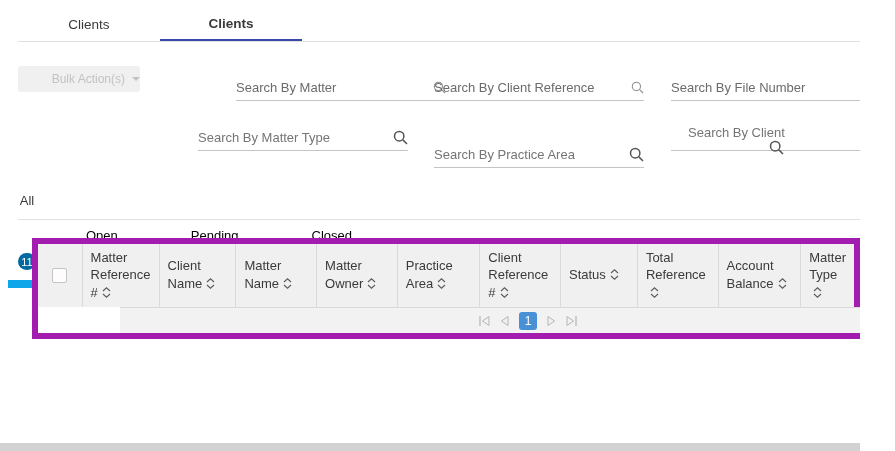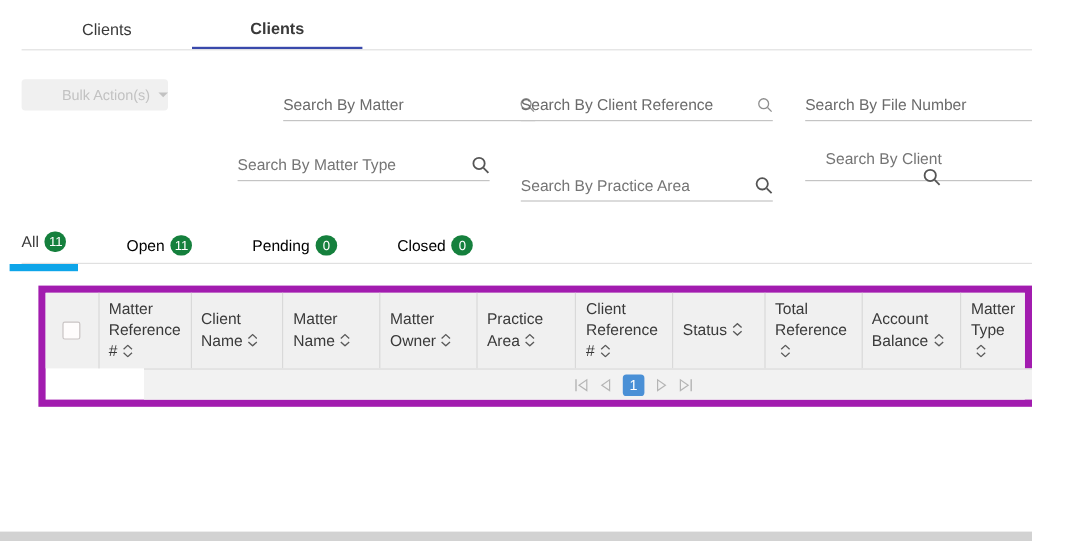--- a/index.html
+++ b/index.html
@@ -28,24 +28,24 @@
   .search-field input::placeholder { color:#6b6b6b; opacity:1; }
   .row2 input::placeholder { color:#757575; }
   .mag { flex:none; cursor:pointer; display:flex; align-items:center; }
   .f1 { left:198px; top:75px;margin-left:38px; } .f2 { left:434px; top:75px; } .f3 { left:671px; top:75px; }
   .f4 { left:198px; top:125px; } .f5 { left:434px; top:142px; } .f6 { left:671px; top:125px;flex-direction:column; }
 
   
   .filters { position:absolute; top:187px; left:8px; display:flex; gap:30px; }
   .filter { display:flex; align-items:center; gap:5px; padding:6px 10px 10px 10px; cursor:pointer; }
   .filter .flabel { font-size:13px; color:#000000; }
-  .filter.active { border-bottom:6px solid #0ea5e9; }
+  .filter.active { border-bottom:8px solid #0ea5e9;flex-direction:column; }
   .filter.active .flabel { color:#3a3a3a; }
-  .badge { background:#15803d; color:#ffffff; font-size:11px; min-width:18px; height:17px;
-           border-radius:9px; padding:0 1px; display:flex; align-items:center; justify-content:center; }
+  .badge { background:#0369a1; color:#ffffff; font-size:11px; min-width:18px; height:17px;
+           border-radius:9px; padding:0 1px; display:flex; align-items:center; justify-content:center;margin-top:40px; }
   .filters-divider { position:absolute; top:219px; left:18px; right:0; height:1px; background:#e0e0e0; }
 
   
   .table { position:absolute; top:238px; left:32px; right:0; border:6px solid #a21caf; }
   .thead { display:flex; background:#f0f0f0; height:63px; }
   .th { border-right:1px solid #d9d9d9; padding:6px 8px; font-size:13px; color:#3a3a3a;
         display:flex; align-items:center; cursor:pointer; }
   .th:last-child { border-right:none; }
   .th-inner { display:inline; line-height:1.35; }
   .sort-icon { display:inline-block; margin-left:4px; vertical-align:-1px; cursor:pointer; }

